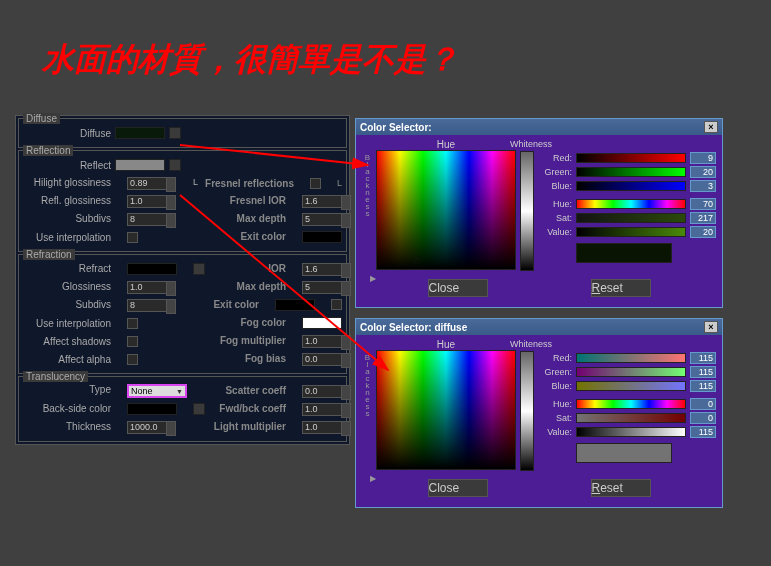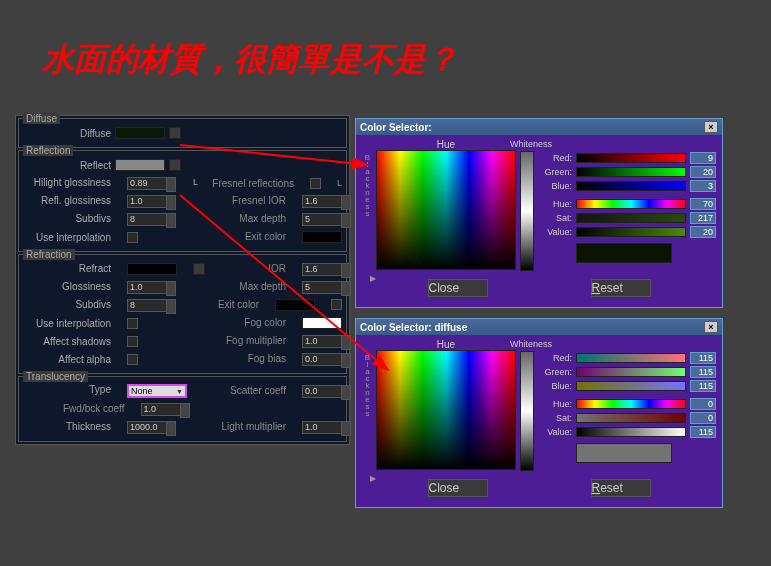--- a/index.html
+++ b/index.html
@@ -5,21 +5,21 @@
 * { margin: 0; padding: 0; box-sizing: border-box; font-family: Arial, sans-serif; }
 body { background: #404040; width: 771px; height: 566px; position: relative; overflow: hidden; }
 .title-text { position: absolute; top: 38px; left: 42px; color: #ff0000; font-size: 32px; font-weight: bold; font-style: italic; font-family: 'SimSun', serif; }
 
 .panel-left { position: absolute; left: 15px; top: 115px; width: 335px; background: #0f172a; border: 1px solid #555; }
 .panel-section { border: 1px solid #555; margin: 2px; padding: 4px; position: relative; }
 .section-label { color: #aaa; font-size: 10px; position: absolute; top: -6px; left: 4px; background: #3a3a3a; padding: 0 3px; }
 .param-row { display: flex; align-items: center; height: 16px; margin: 2px 0; }
 .param-row.col2 { display: grid; grid-template-columns: 1fr 1fr; gap: 4px; }
 .param-label { color: #aaa; font-size: 10px; text-align: right; width: 92px; padding-right: 4px; }
-.param-label-sm { color: #888; font-size: 10px; text-align: right; padding-right: 4px; flex: 1; }
+.param-label-sm { color: #888; font-size: 10px; text-align: right; padding-right: 4px; flex: 1; font-weight: bold; }
 .swatch { width: 50px; height: 12px; border: 1px solid #222; }
 .swatch-sm { width: 12px; height: 12px; border: 1px solid #222; background: #3a3a3a; }
 .spinner { width: 40px; height: 13px; background: #2a2a2a; border: 1px solid #555; color: #ccc; font-size: 9px; padding: 0 2px; display: flex; align-items: center; position: relative; }
 .spinner::after { content: ''; position: absolute; right: -10px; width: 8px; height: 13px; background: #444; top: -1px; border: 1px solid #555; }
 .chk { width: 11px; height: 11px; border: 1px solid #555; background: #2a2a2a; }
 .dropdown { width: 60px; height: 14px; background: #ddd; border: 2px solid #d946ef; color: #000; font-size: 9px; padding: 0 2px; display: flex; align-items: center; position: relative; }
 .dropdown::after { content: '▼'; position: absolute; right: 2px; font-size: 7px; color: #333; }
 .sub { display: flex; align-items: flex-start; gap: 12px; }
 
 .color-selector { position: absolute; background: #4c1d95; border: 1px solid #6699cc; width: 368px; height: 190px; }
@@ -186,20 +186,25 @@
         <span class="param-label" style="width:92px">Type</span>
         <div class="dropdown">None</div>
       </div>
       <div class="sub">
         <span class="param-label-sm">Scatter coeff</span>
         <div class="spinner">0.0</div>
       </div>
     </div>
     <div class="param-row col2">
       <div class="sub">
+        <span class="param-label" style="width:92px">Back-side color</span>
+        <div class="swatch" style="background:#000"></div>
+        <div class="swatch-sm" style="margin-left:4px"></div>
+      </div>
+      <div class="sub">
         <span class="param-label-sm">Fwd/bck coeff</span>
         <div class="spinner">1.0</div>
       </div>
     </div>
     <div class="param-row col2">
       <div class="sub">
         <span class="param-label" style="width:92px">Thickness</span>
         <div class="spinner">1000.0</div>
       </div>
       <div class="sub">

